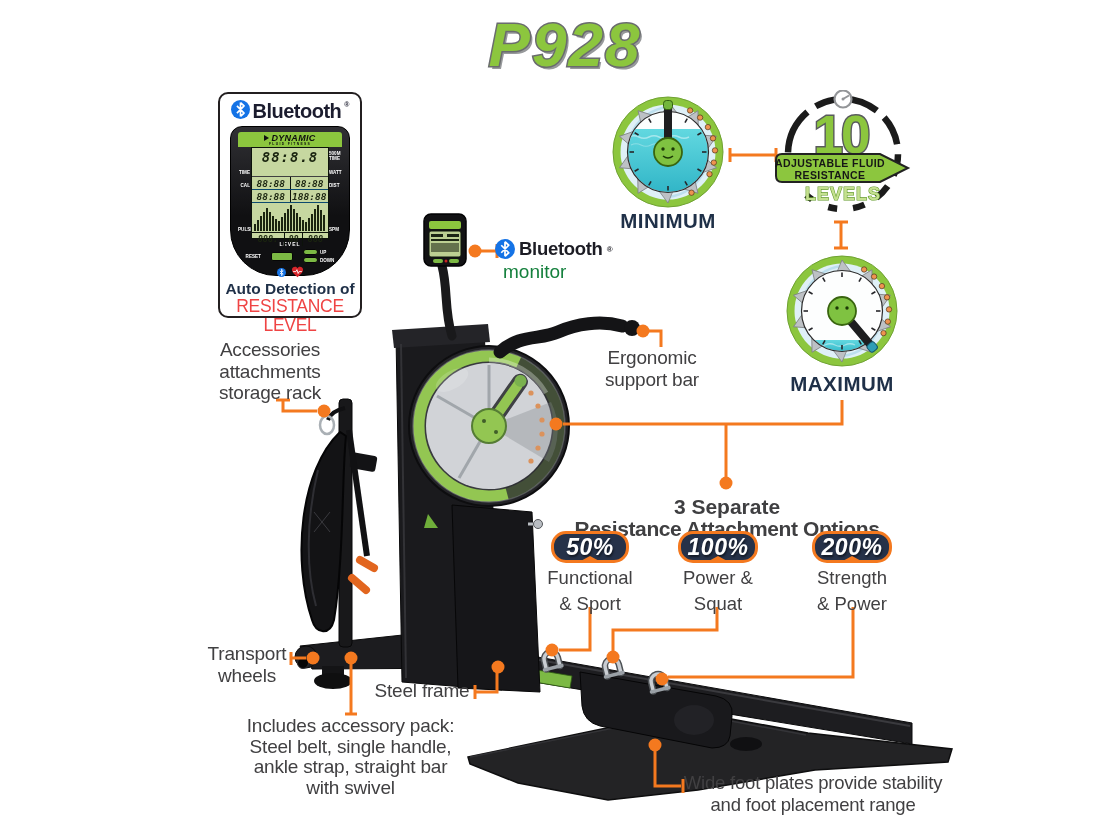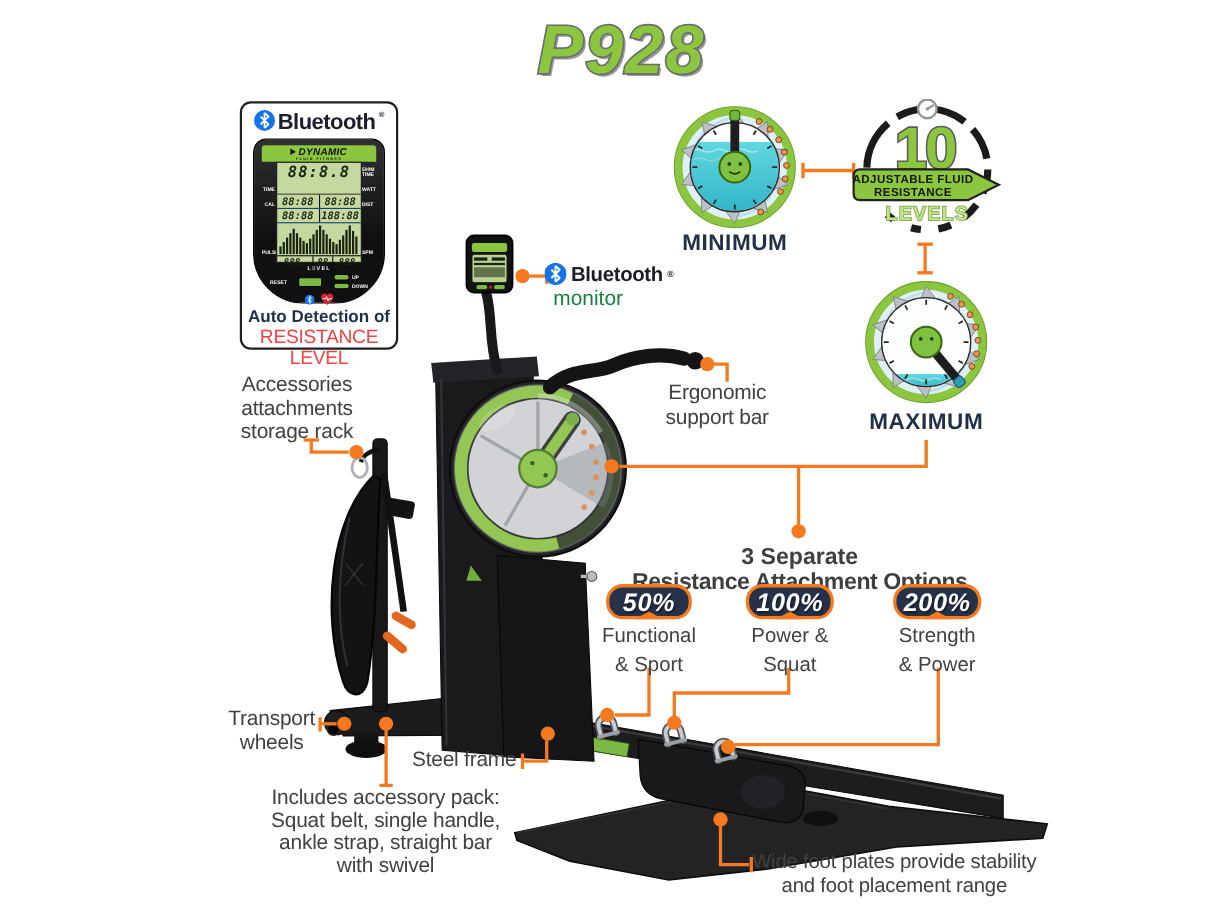--- a/index.html
+++ b/index.html
@@ -538,21 +538,21 @@
     <div>Ergonomic</div>
       <div>support bar</div>
   </div>
   <div class="co" style="left:202px; top:643px; width:90px;">
     <div>Transport</div>
       <div>wheels</div>
   </div>
   <div class="co single" style="left:374px; top:680px; width:96px;">Steel frame</div>
   <div class="co" style="left:228px; top:716px; width:245px; line-height:20.5px;">
     <div>Includes accessory pack:</div>
-      <div>Squat belt, single handle,</div>
+      <div>Steel belt, single handle,</div>
     <div>ankle strap, straight bar</div>
       <div>with swivel</div>
   </div>
   <div class="co" style="left:683px; top:772px; width:260px; font-size:18.5px;">
     <div>Wide foot plates provide stability</div>
       <div>and foot placement range</div>
   </div>
 
   <div class="opt-heading">
     <div class="h1">3 Separate</div>

